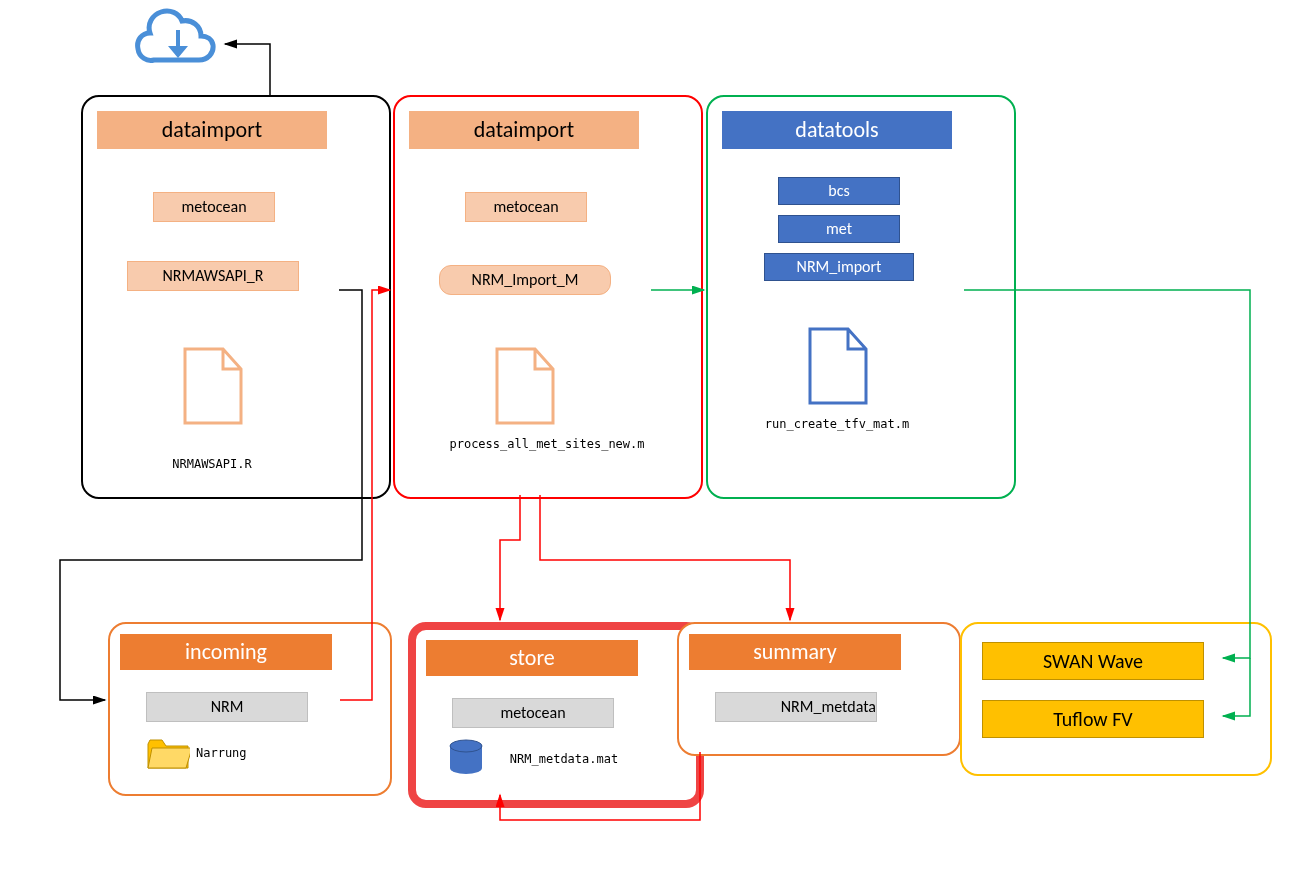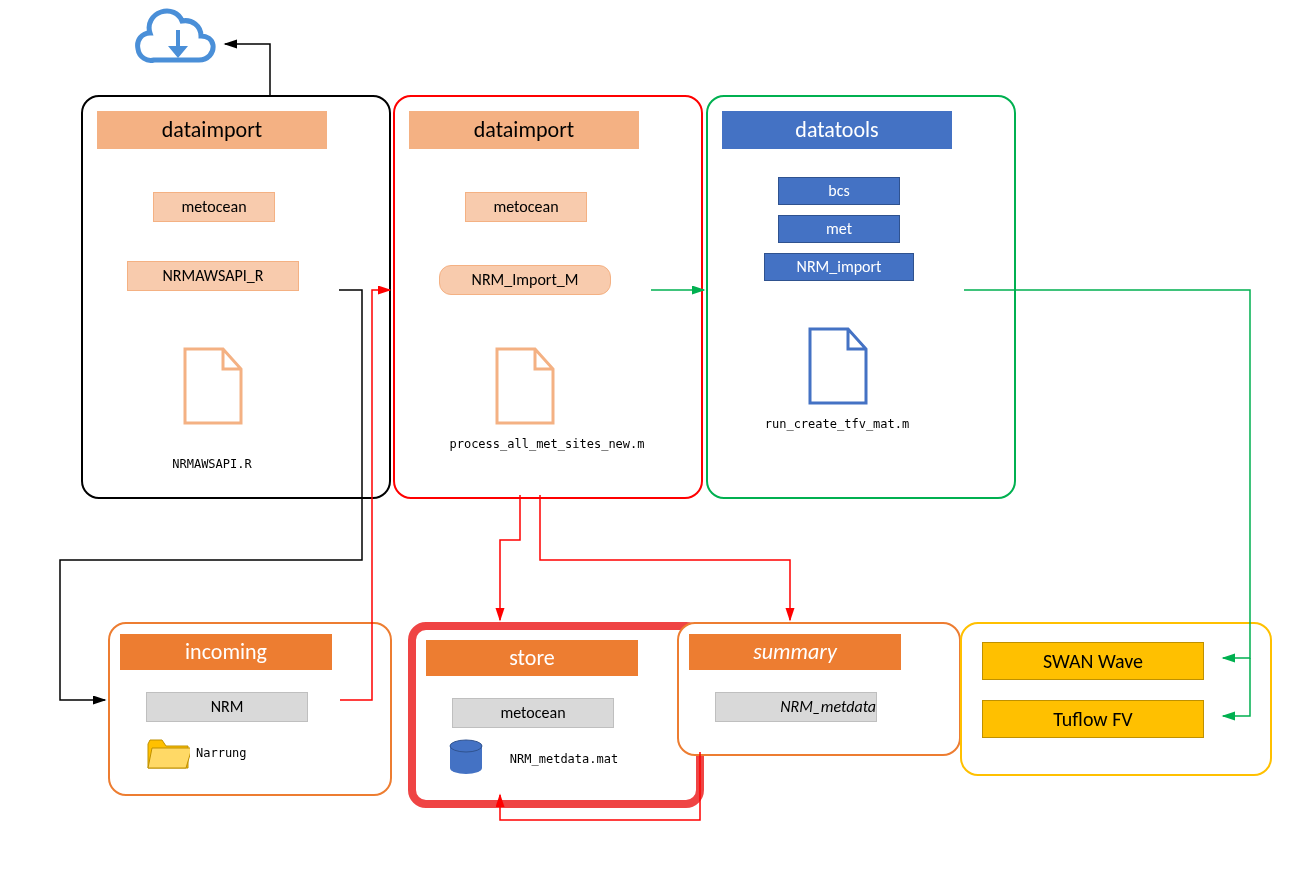--- a/index.html
+++ b/index.html
@@ -84,21 +84,21 @@
     <div style="position:absolute;left:30px;top:108px;">
       <svg width="40" height="40">
         <ellipse cx="20" cy="8" rx="16" ry="6" fill="#4472c4"></ellipse>
         <path d="M4 8 V30 A16 6 0 0 0 36 30 V8" fill="#4472c4"></path>
         <ellipse cx="20" cy="8" rx="16" ry="6" fill="none" stroke="#2f528f" stroke-width="1"></ellipse>
       </svg>
     </div>
     <div class="fcap" style="left:78px;top:122px;width:140px;text-align:center;">NRM_metdata.mat</div>
   </div>
 
-  <div class="node" style="left:677px;top:622px;width:232px;height:130px;border:2px solid #ed7d31;font-style:italic;">
+  <div class="node" style="left:677px;top:622px;width:232px;height:130px;border:2px solid #ed7d31;">
     <div class="hdr orangeHdr" style="left:10px;top:10px;width:212px;height:36px;line-height:36px;">summary</div>
     <div class="chip gray" style="left:36px;top:68px;width:160px;height:28px;line-height:28px;text-align:right;">NRM_metdata</div>
   </div>
 
   <div class="node" style="left:960px;top:622px;width:260px;height:150px;border:2px solid #ffc000;">
     <div class="chip yellowChip" style="left:20px;top:18px;width:220px;height:36px;line-height:36px;">SWAN Wave</div>
     <div class="chip yellowChip" style="left:20px;top:76px;width:220px;height:36px;line-height:36px;">Tuflow FV</div>
   </div>
 
   <svg class="ov" width="1295" height="882">

